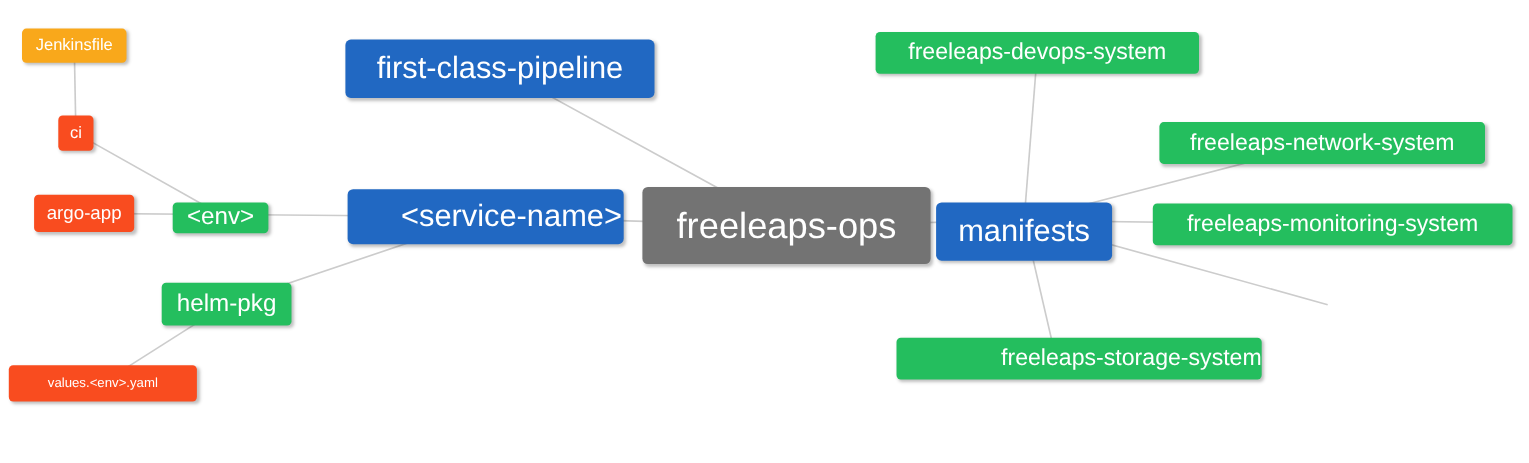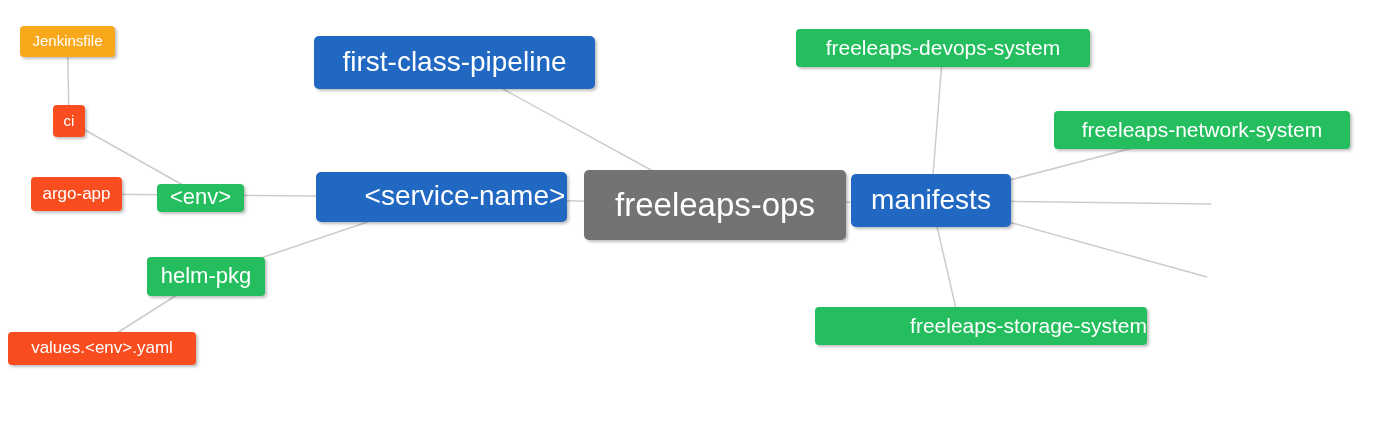--- a/index.html
+++ b/index.html
@@ -79,47 +79,50 @@
   </div>
 
   <div class="node" style="left: 157px; top: 174px; width: 87px; height: 28px; font-size: 22px; background-color: rgb(36, 190, 94); margin-top: 10px;">
     <span class="node-label">&lt;env&gt;</span>
   </div>
 
   <div class="node" style="left: 147px; top: 257px; width: 118px; height: 39px; font-size: 22px; background-color: rgb(36, 190, 94);">
     <span class="node-label">helm-pkg</span>
   </div>
 
-  <div class="node" style="left: 8px; top: 332px; width: 188px; height: 33px; font-size: 17px; background-color: rgb(249, 76, 31);">
+  <div class="node" style="left: 8px; top: 332px; width: 171px; height: 33px; font-size: 12px; background-color: rgb(249, 76, 31);">
     <span class="node-label">values.&lt;env&gt;.yaml</span>
   </div>
 
   <div class="node node--lg" style="left: 314px; top: 36px; width: 281px; height: 53px; font-size: 28px; background-color: rgb(33, 104, 194);">
     <span class="node-label">first-class-pipeline</span>
   </div>
 
   <div class="node node--lg" style="left: 316px; top: 172px; width: 251px; height: 50px; font-size: 28px; background-color: rgb(33, 104, 194); padding-left: 47px;">
     <span class="node-label">&lt;service-name&gt;</span>
   </div>
 
   <div class="node node--lg" style="left: 584px; top: 170px; width: 262px; height: 70px; font-size: 33px; background-color: #737373;">
     <span class="node-label">freeleaps-ops</span>
   </div>
 
-  <div class="node node--lg" style="left: 851px; top: 174px; width: 160px; height: 53px; font-size: 28px; background-color: rgb(33, 104, 194);">
+  <div class="node node--lg" style="left: 851px; top: 184px; width: 160px; height: 53px; font-size: 28px; background-color: rgb(33, 104, 194);">
     <span class="node-label">manifests</span>
   </div>
 
   <div class="node" style="left: 796px; top: 29px; width: 294px; height: 38px; font-size: 21px; background-color: rgb(36, 190, 94);">
     <span class="node-label">freeleaps-devops-system</span>
   </div>
 
   <div class="node" style="left: 1054px; top: 111px; width: 296px; height: 38px; font-size: 21px; background-color: rgb(36, 190, 94);">
     <span class="node-label">freeleaps-network-system</span>
   </div>
 
+  <div class="node" style="left: 1048px; top: 185px; width: 327px; height: 38px; font-size: 21px; background-color: rgb(36, 190, 94);">
+    <span class="node-label">freeleaps-monitoring-system</span>
+  </div>
 
 
   <div class="node" style="left: 815px; top: 307px; width: 332px; height: 38px; font-size: 21px; background-color: rgb(36, 190, 94); justify-content: flex-end;">
     <span class="node-label">freeleaps-storage-system</span>
   </div>
 
 </div>
 
 </body></html>

